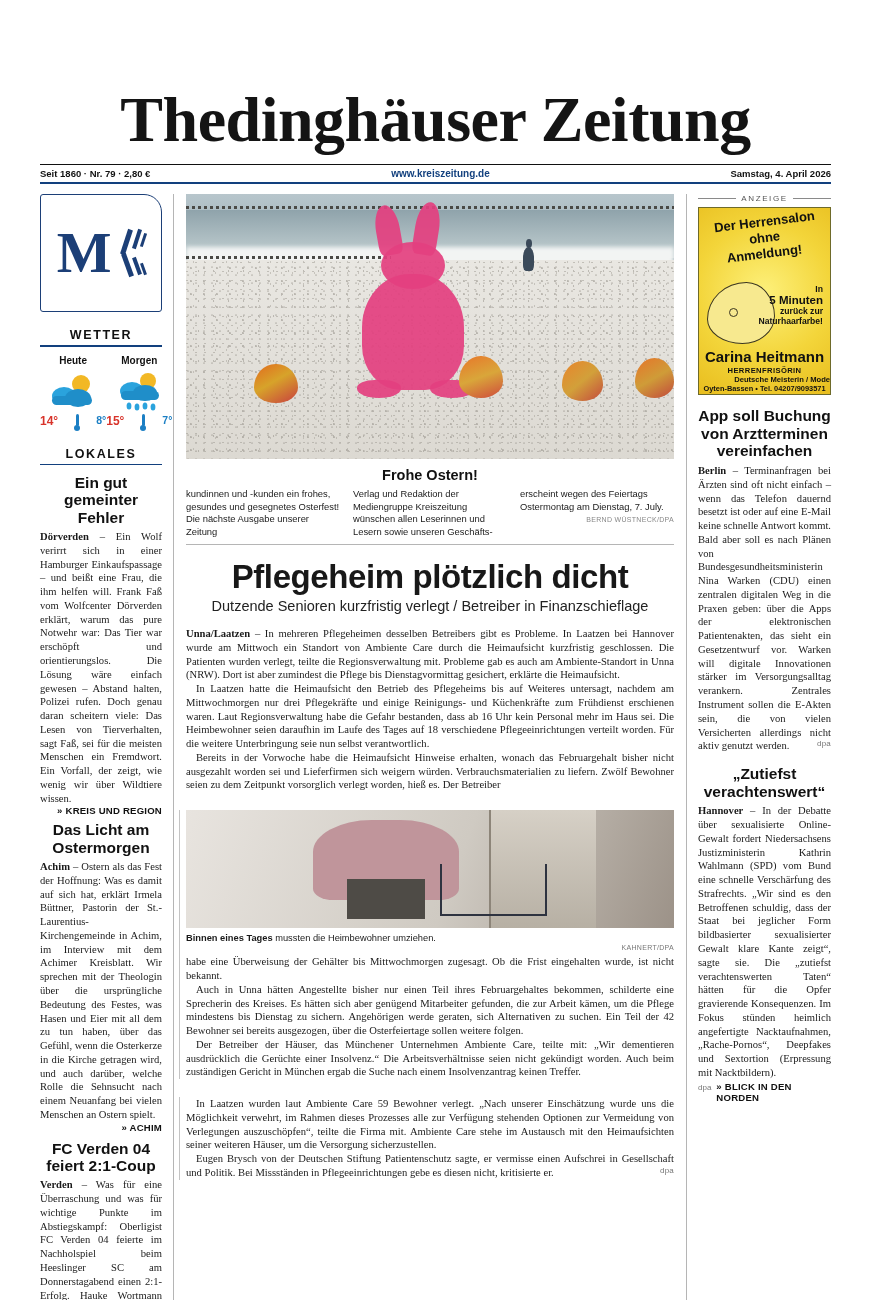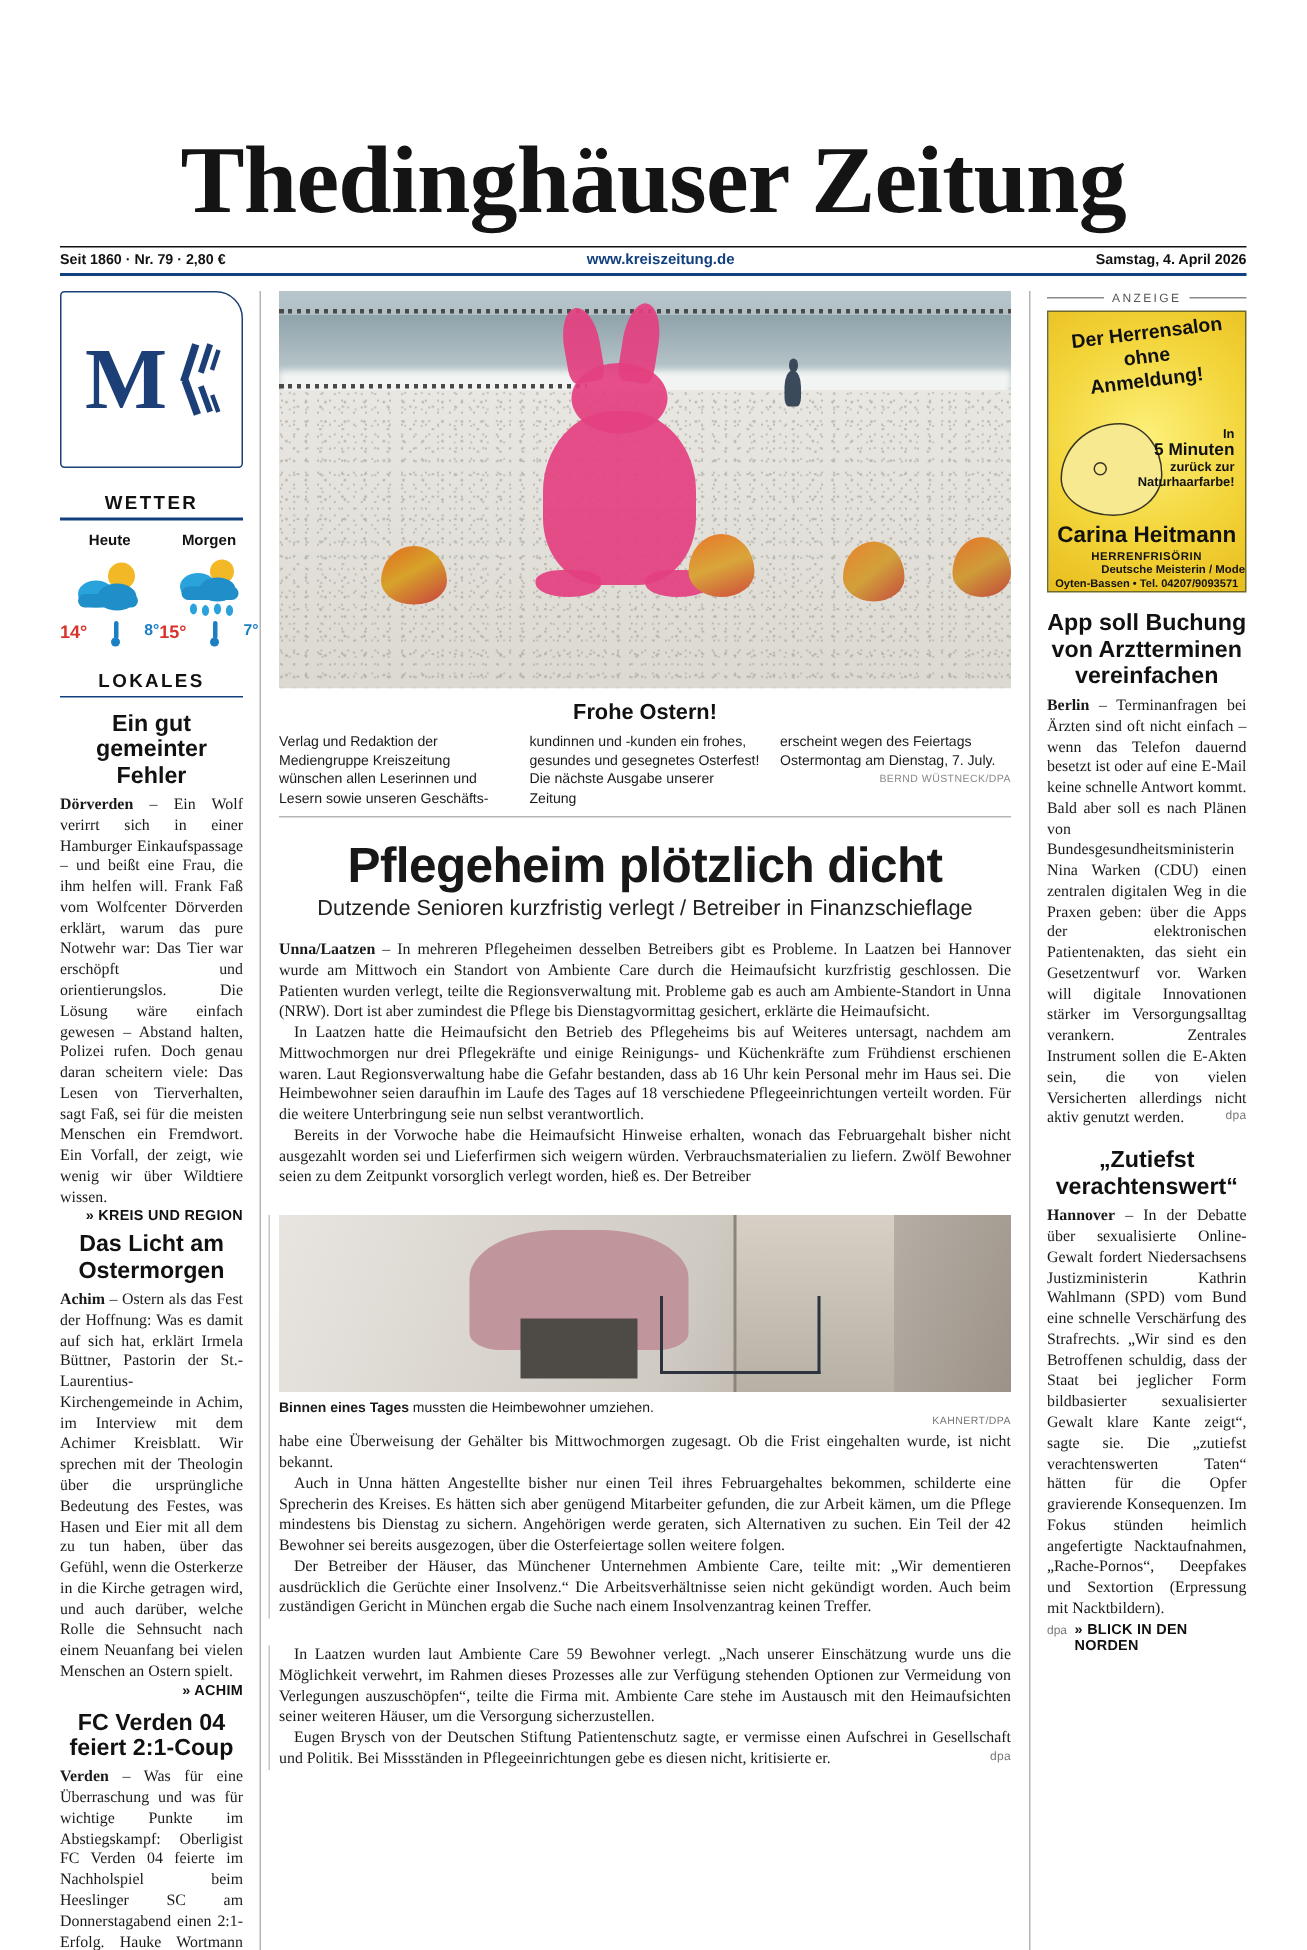--- a/index.html
+++ b/index.html
@@ -318,22 +318,22 @@
         <div class="egg" style="left:56%;top:61%;width:9%;height:16%;background:linear-gradient(160deg,#e8762a,#d9a63a 50%,#cf4a3c);"></div>
         <div class="egg" style="left:77%;top:63%;width:8.5%;height:15%;background:linear-gradient(140deg,#e8842c,#d2a03a 50%,#c44a3e);"></div>
         <div class="egg" style="left:92%;top:62%;width:8%;height:15%;background:linear-gradient(150deg,#e6742a,#cf9c38 50%,#c2483c);"></div>
 
         <div class="person" style="left:69%;top:20%;width:2.4%;height:9%;border-radius:45% 45% 25% 25%;"></div>
         <div class="person" style="left:69.6%;top:17%;width:1.3%;height:3.4%;border-radius:50%;"></div>
       </div>
 
       <div class="photo-cap-title">Frohe Ostern!</div>
       <div class="photo-cap">
+        <div>kundinnen und -kunden ein frohes, gesundes und gesegnetes Osterfest! Die nächste Ausgabe unserer Zeitung</div>
         <div>Verlag und Redaktion der Mediengruppe Kreiszeitung wünschen allen Leserinnen und Lesern sowie unseren Geschäfts-</div>
-        <div>kundinnen und -kunden ein frohes, gesundes und gesegnetes Osterfest! Die nächste Ausgabe unserer Zeitung</div>
         <div>
           <span>erscheint wegen des Feiertags Ostermontag am Dienstag, 7. July.</span>
           <div class="credit">BERND WÜSTNECK/DPA</div>
         </div>
       </div>
 
       <div class="big-head">Pflegeheim plötzlich dicht</div>
       <div class="big-sub">Dutzende Senioren kurzfristig verlegt / Betreiber in Finanzschieflage</div>
 
       <div class="three-col">

